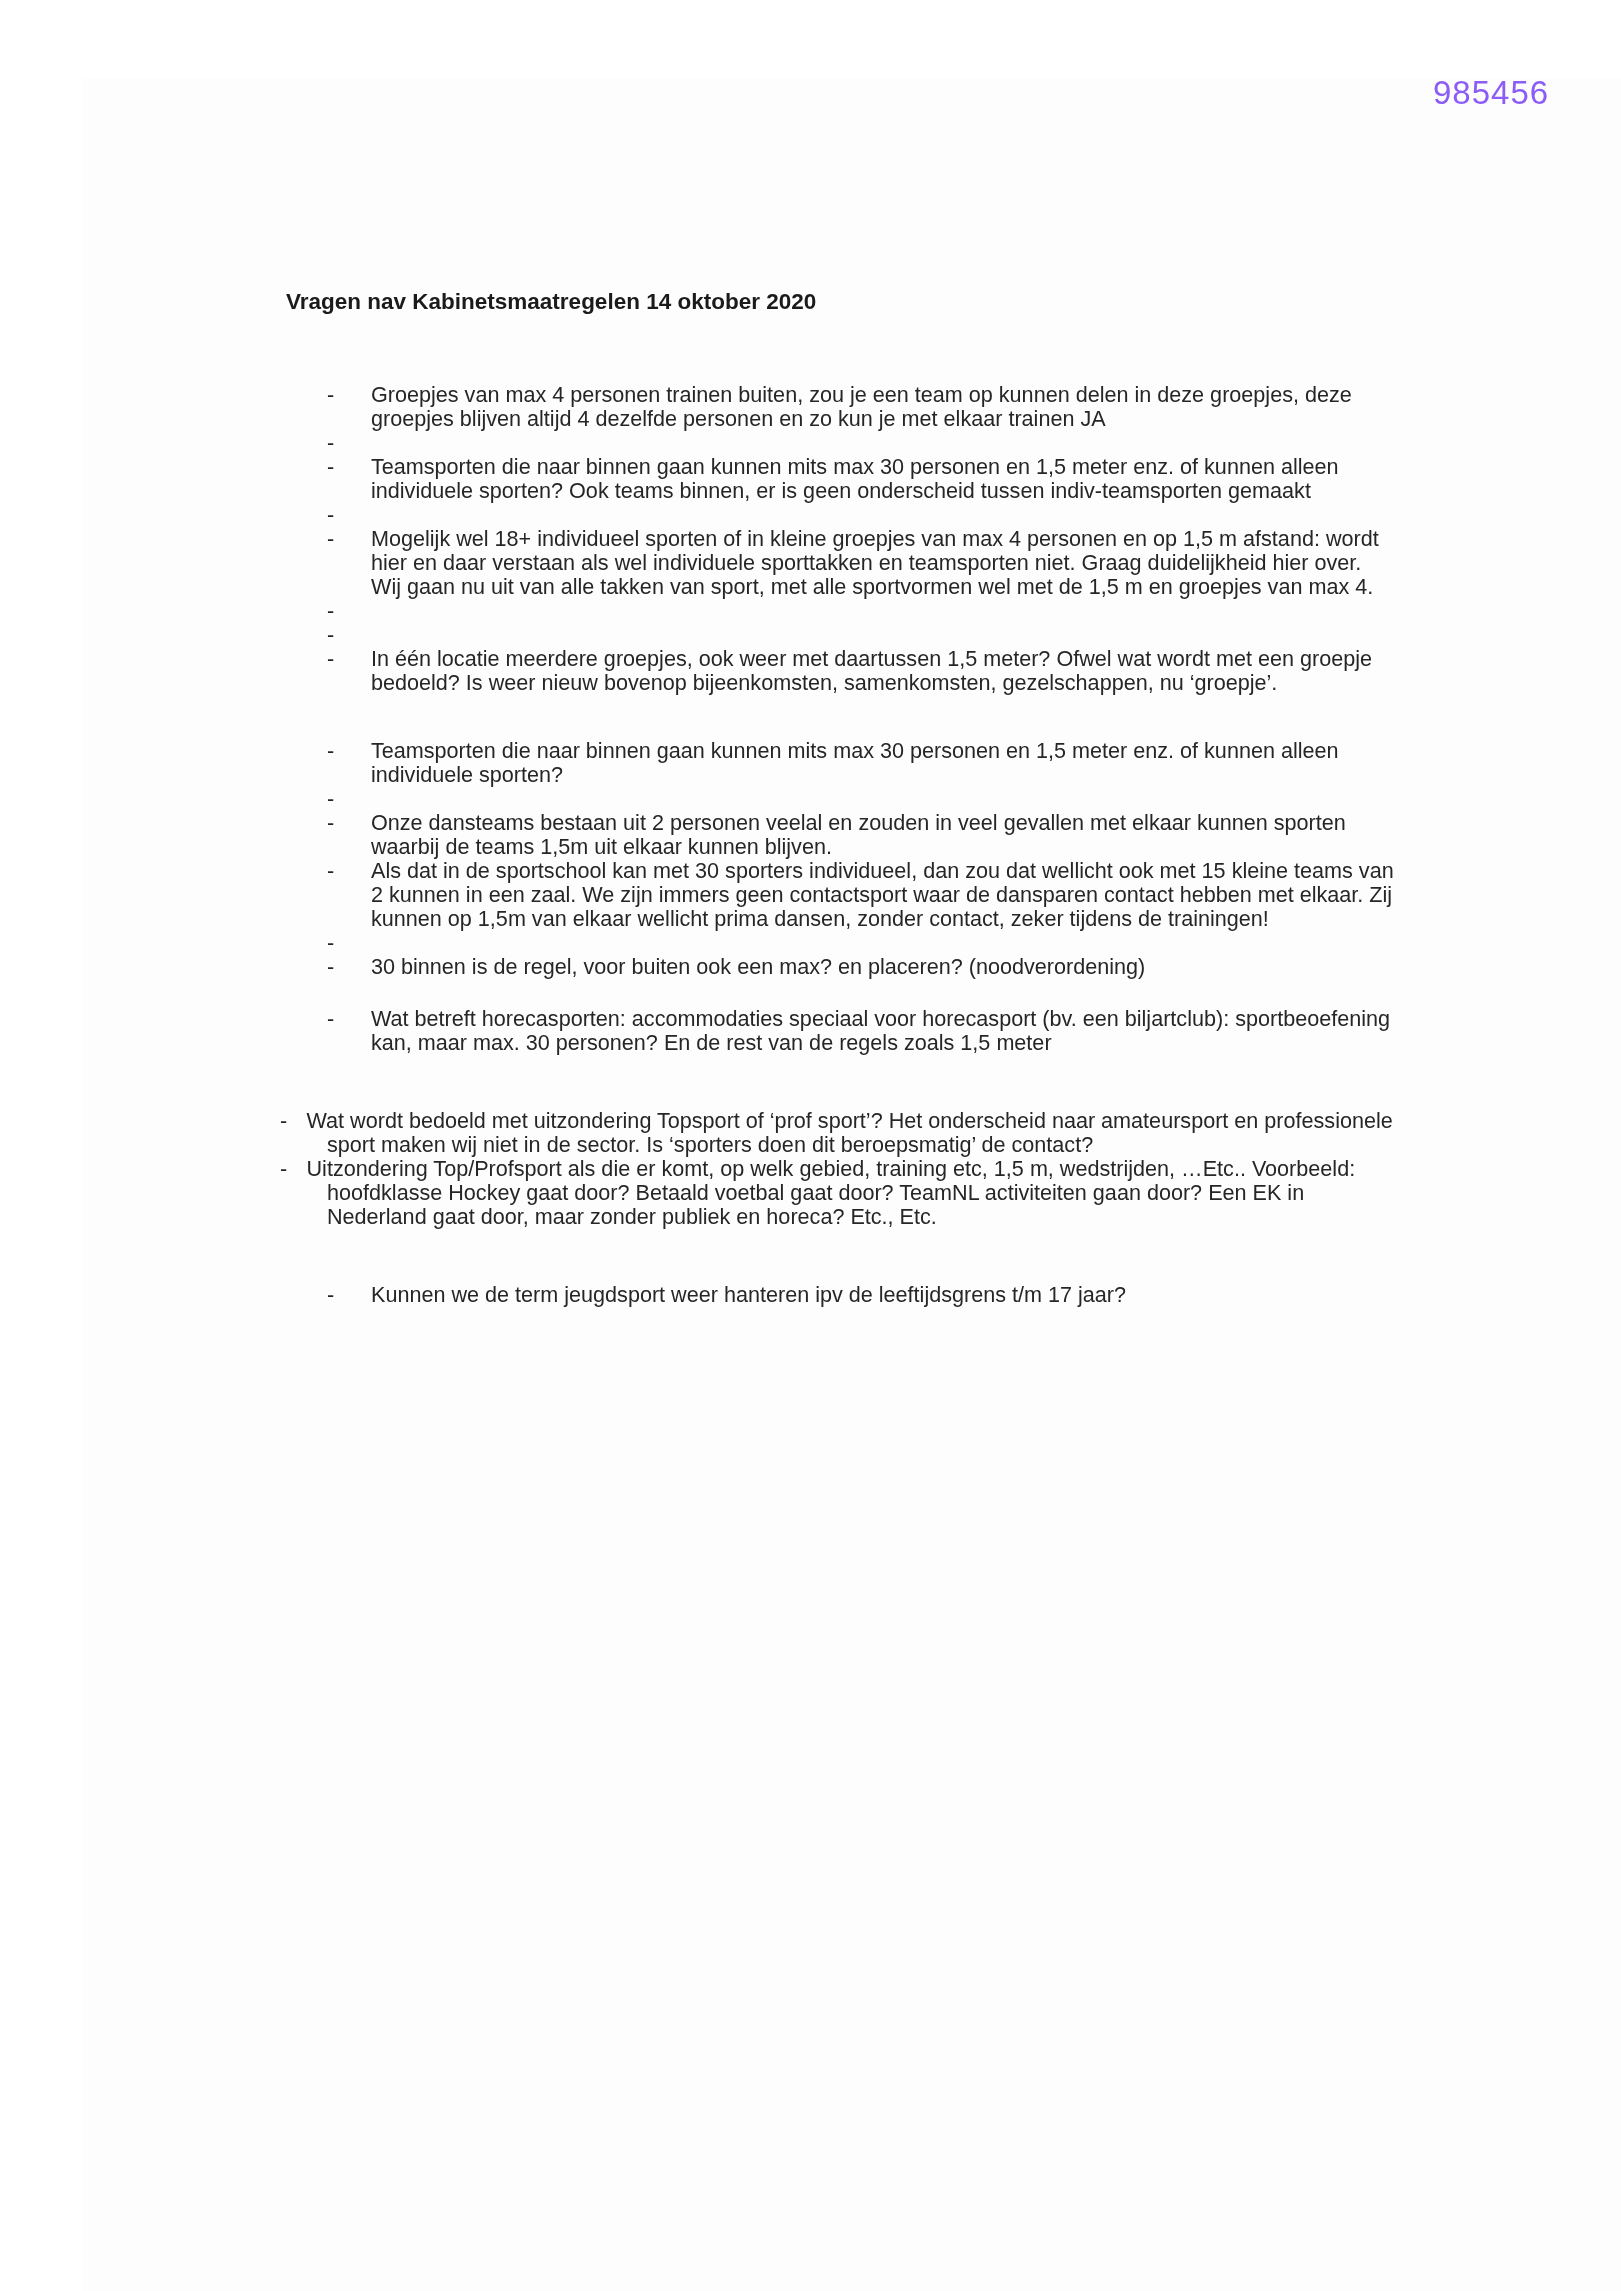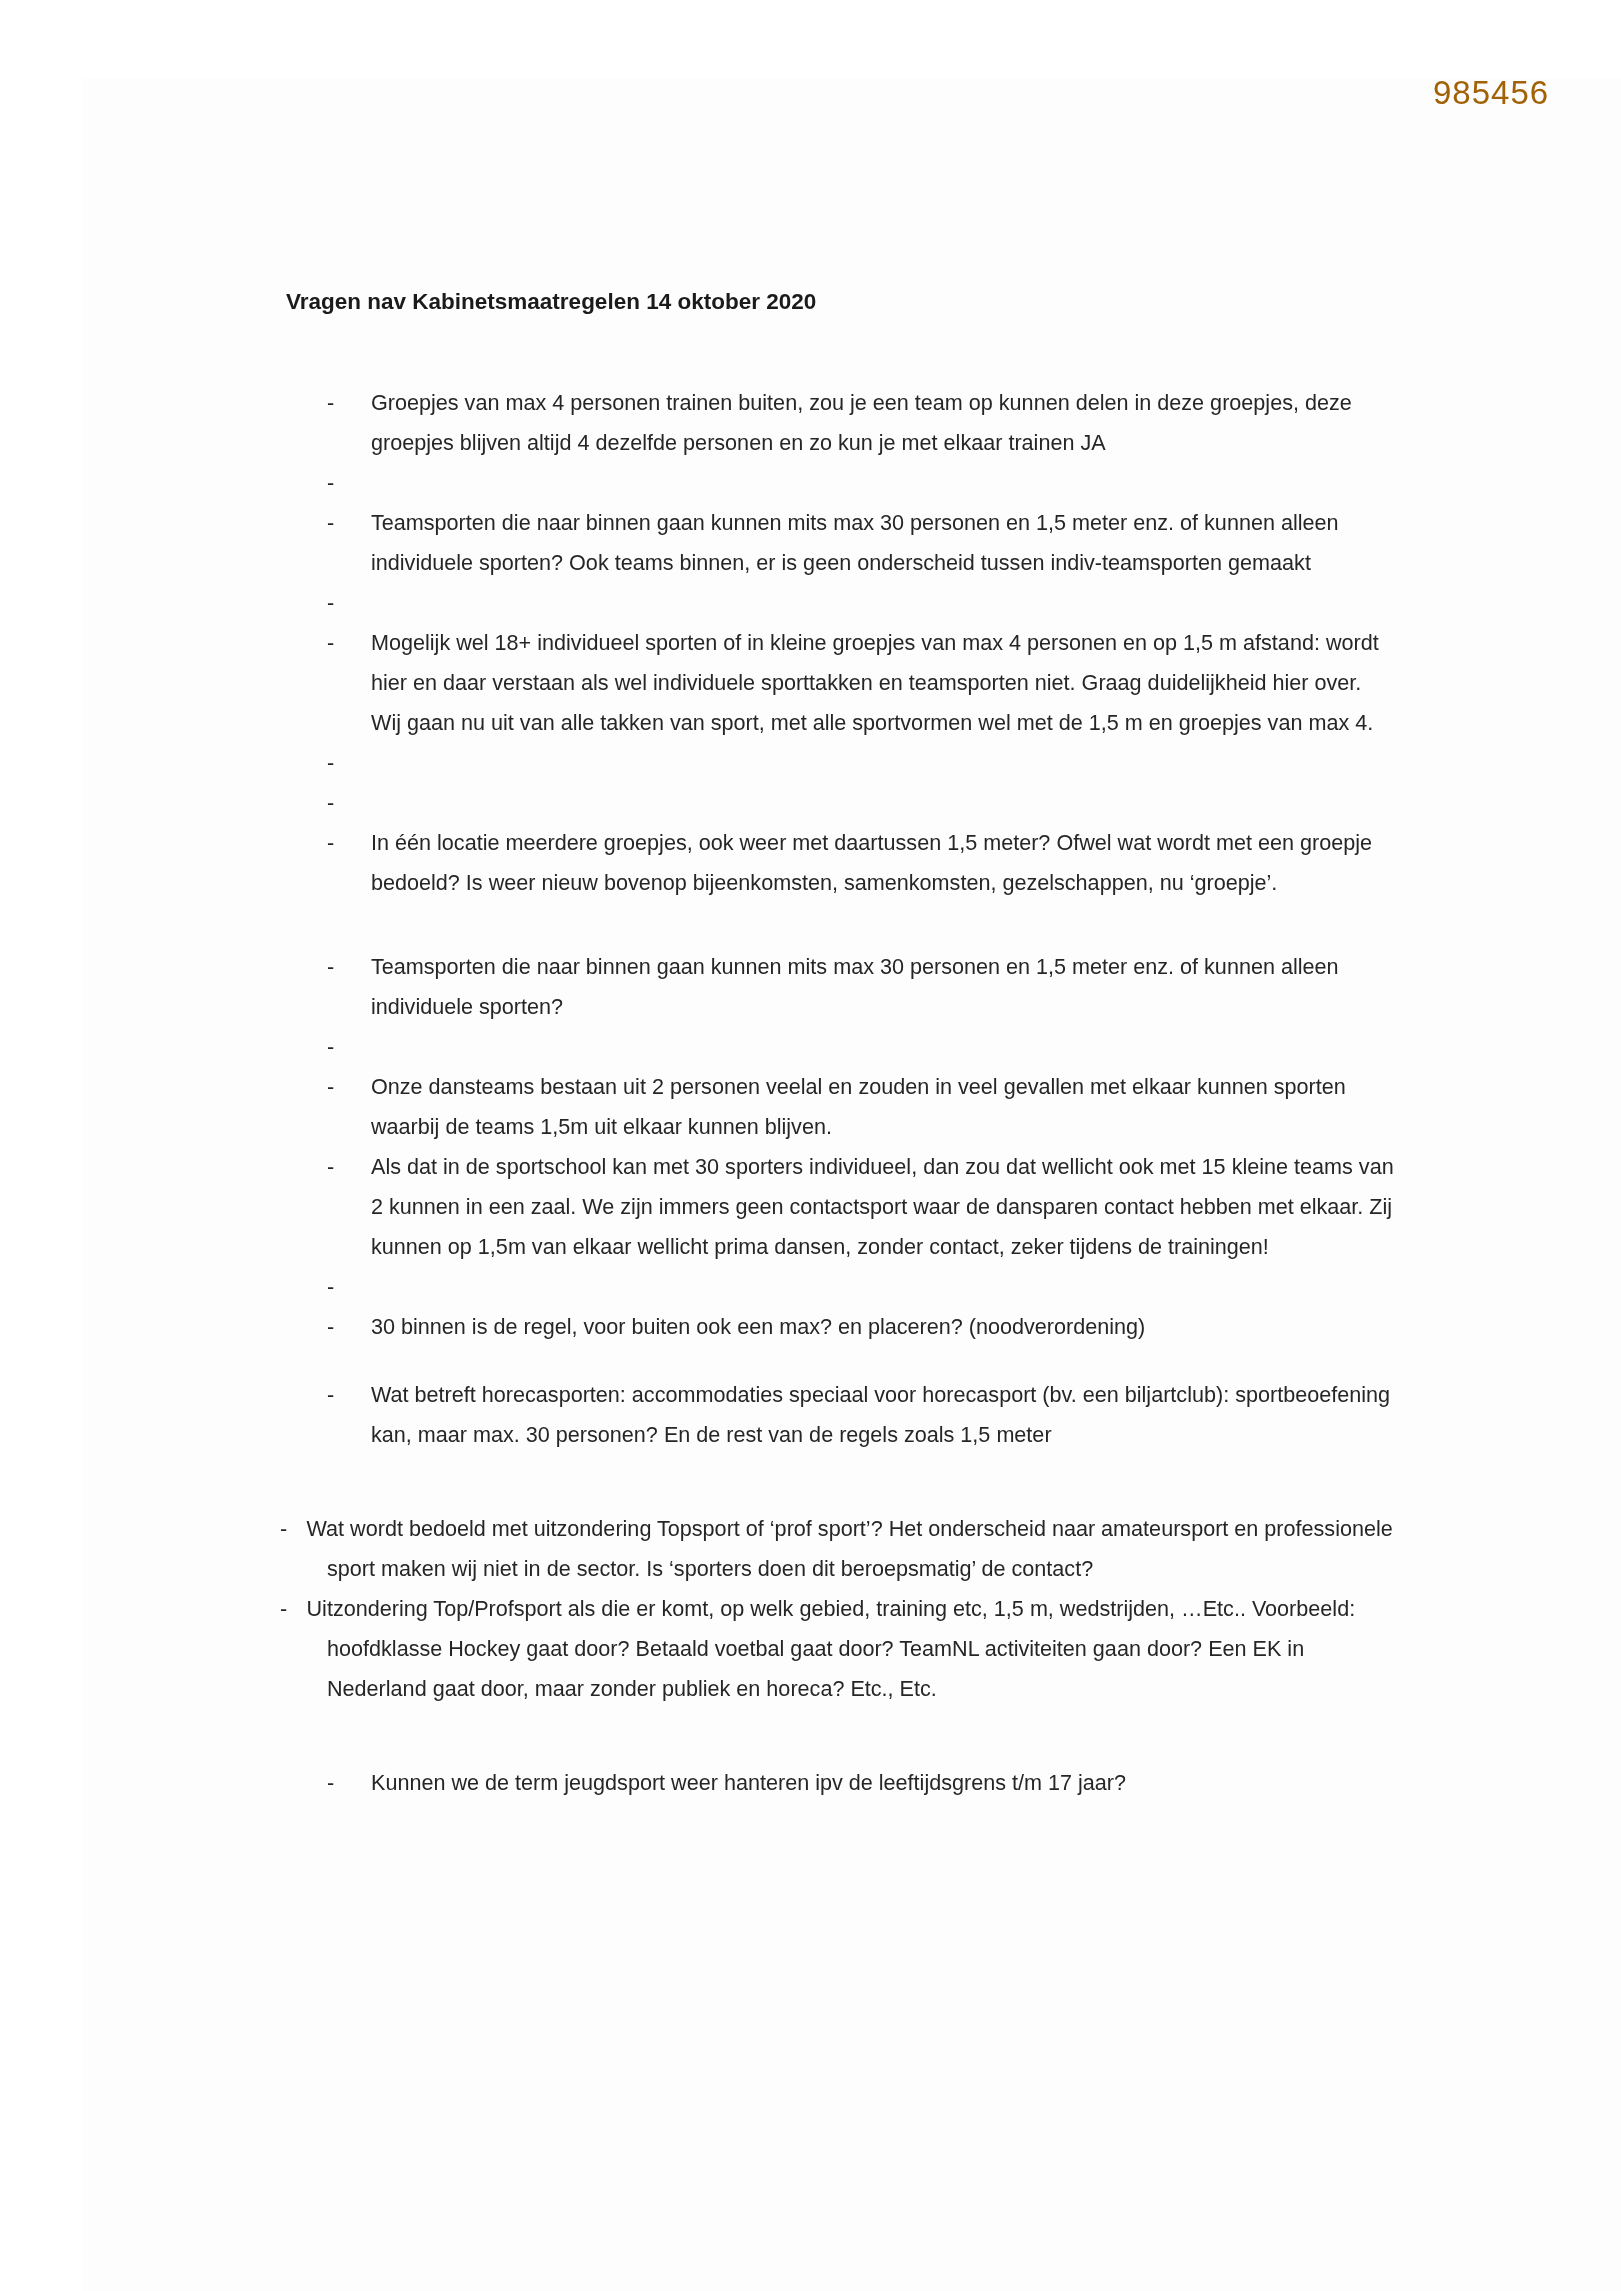--- a/index.html
+++ b/index.html
@@ -22,41 +22,41 @@
     width: 1538px;
     height: 2213px;
     background: #fdfdfd;
   }
   .doc-number {
     position: absolute;
     top: 74px;
     left: 1433px;
     font-size: 33px;
     font-weight: 400;
-    color: #a16207;
+    color: #8b5cf6;
     letter-spacing: 1px;
   }
   .heading {
     position: absolute;
     top: 284px;
     left: 284px;
     margin: 2px;
     font-size: 22.5px;
     line-height: 32px;
     font-weight: bold;
     color: #1b1b1b;
   }
   .list {
     position: absolute;
     top: 383px;
     left: 0;
   }
   .item {
     font-size: 21.6px;
-    line-height: 40px;
+    line-height: 24px;
     color: #262626;
   }
   .indent-normal {
     margin-left: 327px;
     padding-left: 44px;
     text-indent: -44px;
     width: 1024px;
   }
   .indent-outdent {
     margin-left: 280px;

